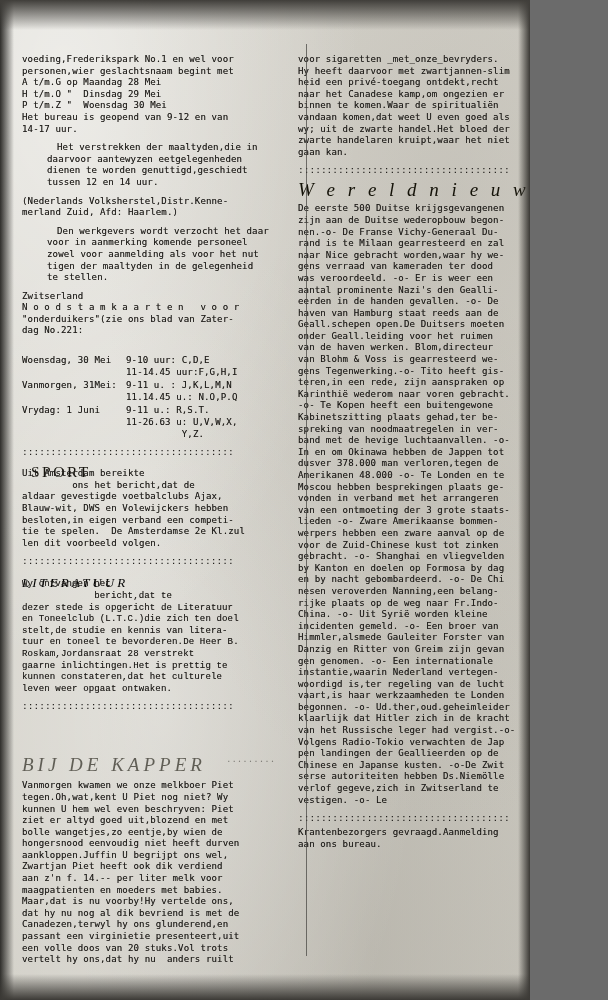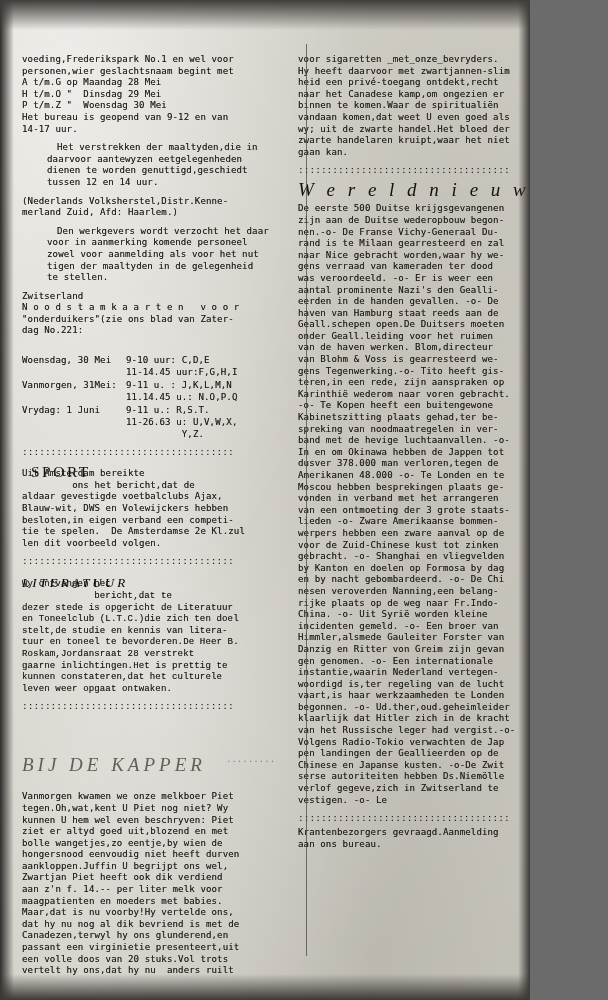--- a/index.html
+++ b/index.html
@@ -243,21 +243,21 @@
 leven weer opgaat ontwaken.</p>
       </div>
 
       <div class="rule-dots">:::::::::::::::::::::::::::::::::::::</div>
 
       <div class="block" style="margin-top:6px;">
         <div class="hdr-inline">
           <span class="head-big faded">BIJ  DE  KAPPER</span>
           <span class="dots faded2">.........</span>
         </div>
-        <p class="tx" style="margin-top:15px;">Vanmorgen kwamen we onze melkboer Piet
+        <p class="tx" style="margin-top:4px;">Vanmorgen kwamen we onze melkboer Piet
 tegen.Oh,wat,kent U Piet nog niet? Wy
 kunnen U hem wel even beschryven: Piet
 ziet er altyd goed uit,blozend en met
 bolle wangetjes,zo eentje,by wien de
 hongersnood eenvoudig niet heeft durven
 aankloppen.Juffin U begrijpt ons wel,
 Zwartjan Piet heeft ook dik verdiend
 aan z'n f. 14.-- per liter melk voor
 maagpatienten en moeders met babies.
 Maar,dat is nu voorby!Hy vertelde ons,

